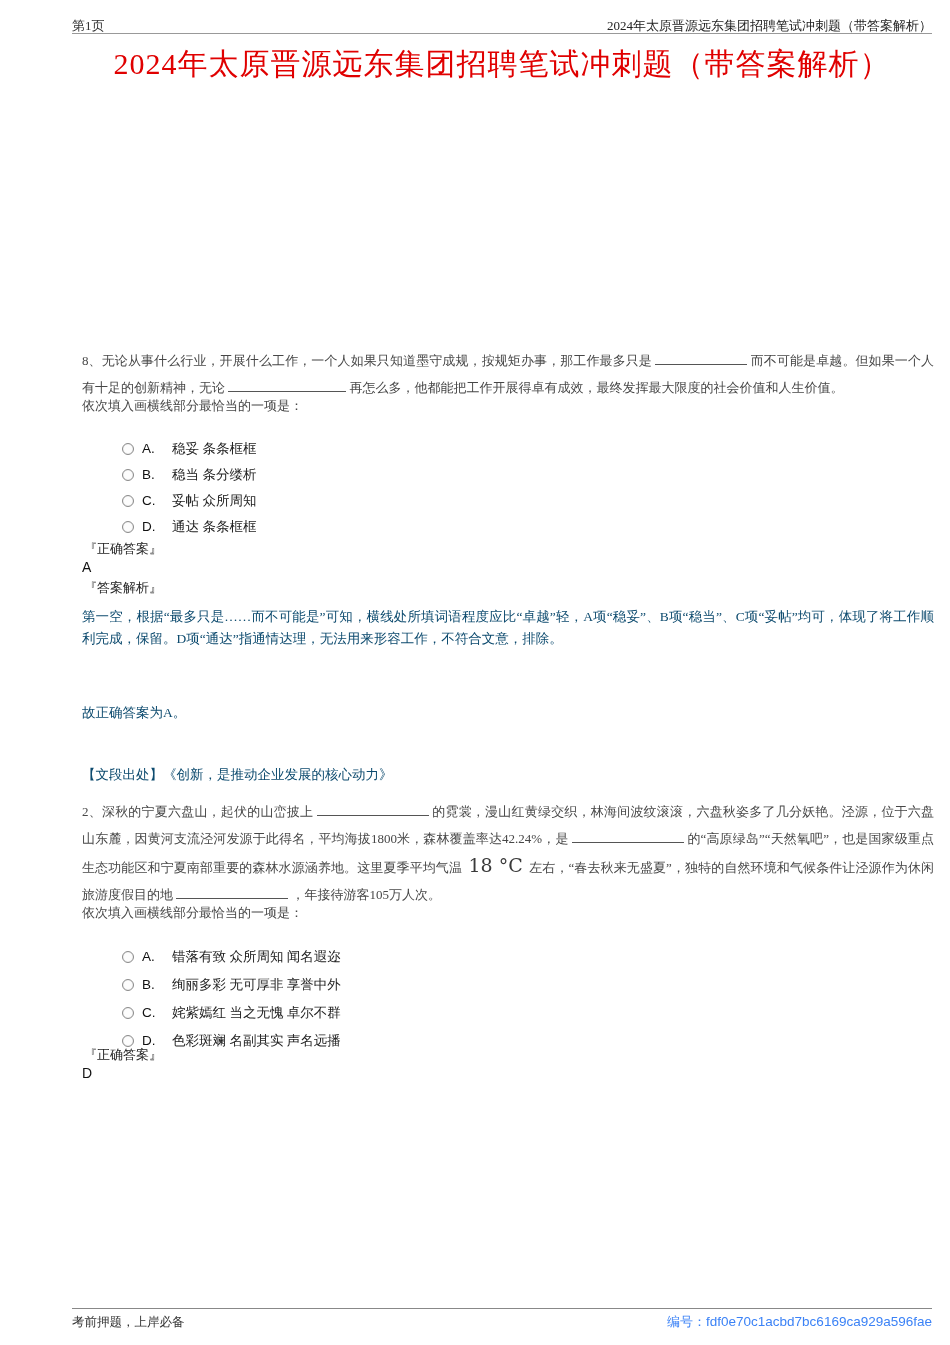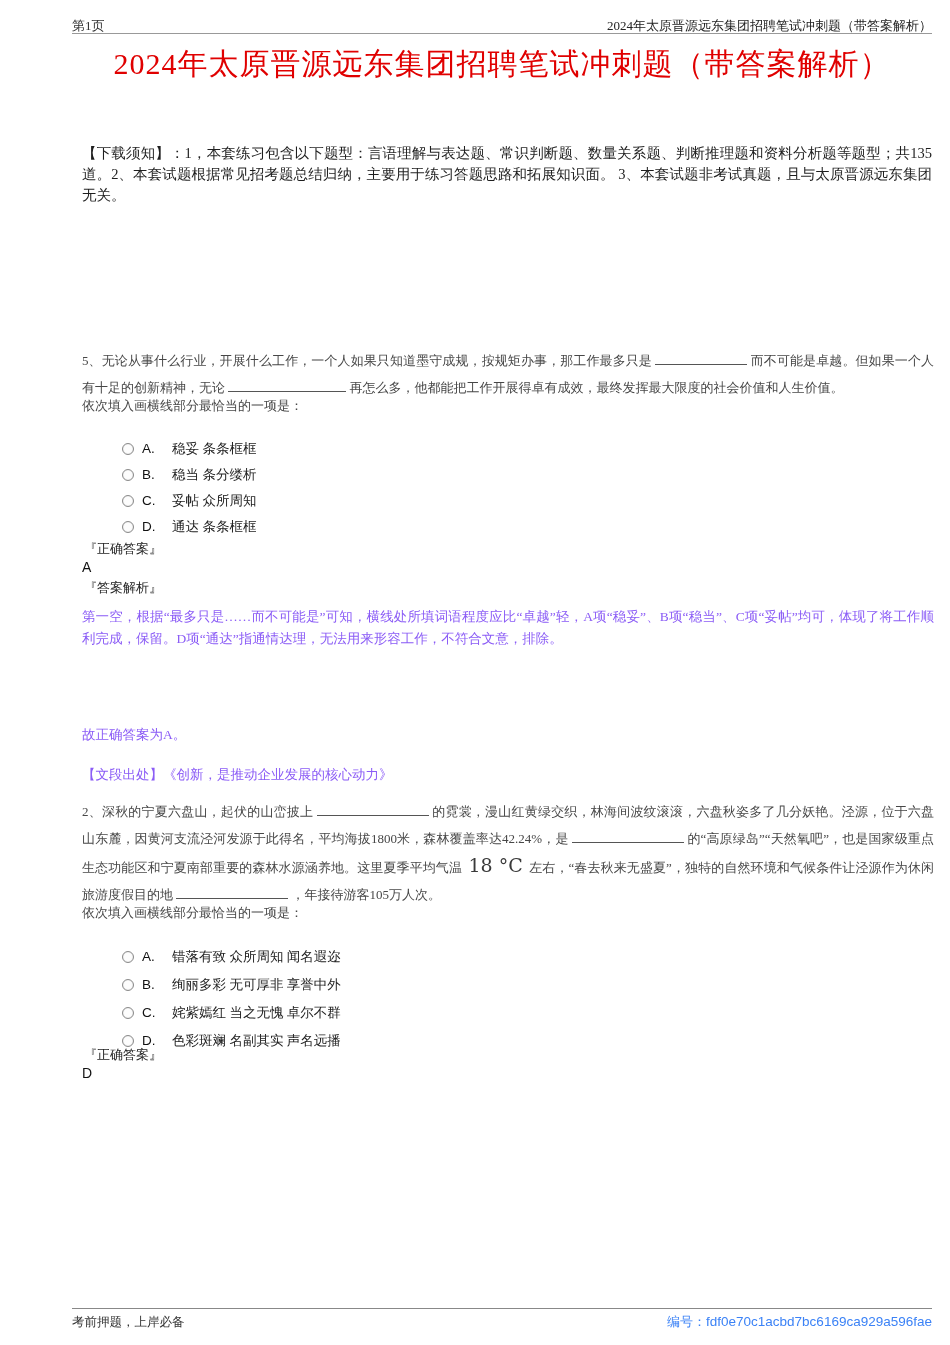--- a/index.html
+++ b/index.html
@@ -37,46 +37,45 @@
   .opt-letter{font-family:"Liberation Sans","DejaVu Sans",sans-serif;font-size:13.5px;color:#111;width:30px;flex:0 0 auto;}
   .opt-text{font-size:13.5px;color:#222;}
   
   .ans-label{left:57px;font-size:13px;color:#222;}
   .ans-value{left:55px;font-family:"Liberation Sans","DejaVu Sans",sans-serif;font-size:14px;color:#111;}
   .q1-ans-label{top:540px;}
   .q1-ans-value{top:559px;}
   .q1-exp-label{top:579px;}
   .q2-ans-label{top:1046px;}
   .q2-ans-value{top:1065px;}
-  .analysis{left:55px;width:852px;font-size:13.5px;line-height:22px;color:#8b5cf6;text-align:justify;}
+  .analysis{left:55px;width:852px;font-size:13.5px;line-height:22px;color:#0c4a6e;text-align:justify;}
   .q1-analysis-1{top:606px;}
   .q1-analysis-2{top:666px;}
-  .q1-conclusion{top:724px;}
+  .q1-conclusion{top:702px;}
   .q1-source{top:764px;}
   
   .ftr-rule{top:1308px;left:45px;right:45px;border-top:1px solid #888;height:0;}
   .ftr-left{top:1314px;left:45px;font-size:12.5px;color:#333;}
   .ftr-right{top:1313px;right:45px;font-size:13px;color:#3b82f6;}
   .ftr-code{font-family:"Liberation Sans","DejaVu Sans",sans-serif;font-size:13.5px;}
 </style>
 </head>
 <body>
 
 <div class="page">
 
   <div class="abs hdr-left">第1页</div>
   <div class="abs hdr-right">2024年太原晋源远东集团招聘笔试冲刺题（带答案解析）</div>
   <div class="abs hdr-rule"></div>
 
   <div class="abs doc-title">2024年太原晋源远东集团招聘笔试冲刺题（带答案解析）</div>
 
-  <div class="abs notice">【下载须知】：1，本套练习包含以下题型：言语理解与表达题、常识判断题、数量关系题、判断推理题和资料分析题等题型；共135道。2、本套试题根据常见招考题总结归纳，主要用于练习答题思路和拓展知识面。 3、本套试题非考试真题，且与太原晋源远东集团无关。</div>
 
 
-  <div class="abs stem q1-stem"><span>5、无论从事什么行业，开展什么工作，一个人如果只知道墨守成规，按规矩办事，那工作最多只是</span>
+  <div class="abs stem q1-stem"><span>8、无论从事什么行业，开展什么工作，一个人如果只知道墨守成规，按规矩办事，那工作最多只是</span>
     <span class="blank" style="width:92px"></span>
     <span>而不可能是卓越。但如果一个人有十足的创新精神，无论</span>
     <span class="blank" style="width:118px"></span>
     <span>再怎么多，他都能把工作开展得卓有成效，最终发挥最大限度的社会价值和人生价值。</span>
   </div>
 
   <div class="abs prompt q1-prompt">依次填入画横线部分最恰当的一项是：</div>
 
   <div class="abs options q1-options">
     <div class="opt-row">

